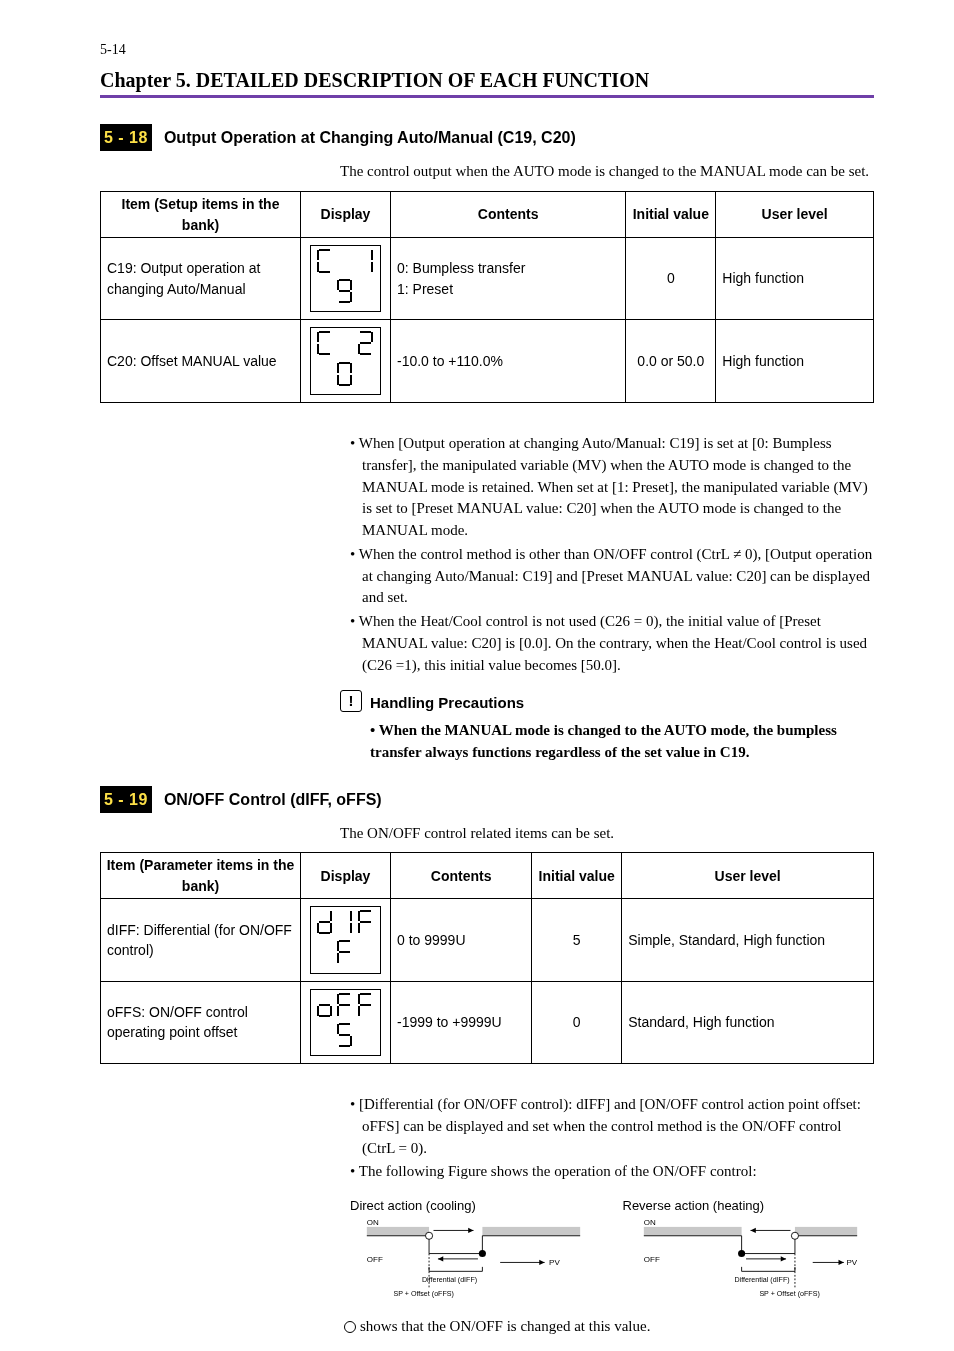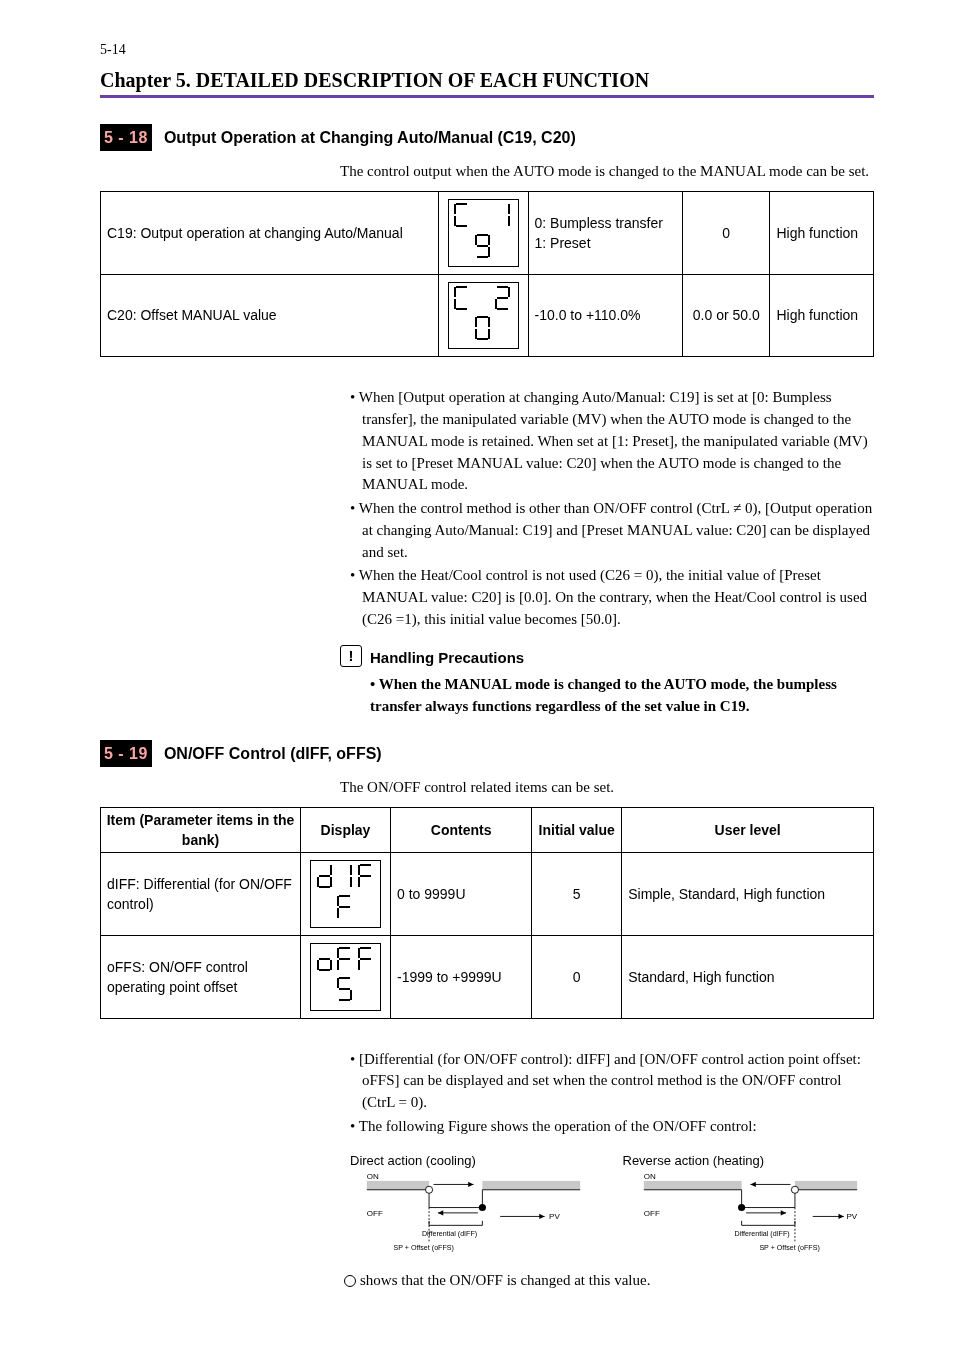--- a/index.html
+++ b/index.html
@@ -17,21 +17,21 @@
   .page-num { text-align: left; font-size: 14px; margin-bottom: 6px; }
   .chapter-hdr { text-align: left; font-weight: bold; font-size: 20px; }
   .hr-bar { height: 3px; background: #6f3fa8; width: 100%; margin-bottom: 26px; }
 
   .section-head {
     display: flex;
     margin-bottom: 10px;
   }
   .sec-block {
     background: #000;
-    color: #fca5a5;
+    color: #fde047;
     font-family: Arial, Helvetica, sans-serif;
     font-weight: bold;
     font-size: 16px;
     padding: 2px 4px;
     margin-right: 12px;
     letter-spacing: 0.5px;
     white-space: nowrap;
   }
   .sec-title {
     font-family: Arial, Helvetica, sans-serif;
@@ -146,20 +146,27 @@
 <div class="hr-bar"></div>
 
 <div class="section-head">
   <div class="sec-block">5 - 18</div>
   <div class="sec-title">Output Operation at Changing Auto/Manual (C19, C20)</div>
 </div>
 <p class="intro">The control output when the AUTO mode is changed to the MANUAL mode can be set.</p>
 
 <table class="setup">
   <tbody>
+      <tr>
+    <th style="width:200px">Item (Setup items in the bank)</th>
+    <th>Display</th>
+    <th>Contents</th>
+    <th style="width:90px">Initial value</th>
+    <th>User level</th>
+  </tr>
   <tr>
     <td class="item">C19: Output operation at changing Auto/Manual</td>
     <td class="display">
       <div class="seg-wrap">
         <span class="seg-char"><span class="sa"></span><span class="sf"></span><span class="se"></span><span class="sd"></span></span>
         <span class="seg-char"></span>
         <span class="seg-char"><span class="sb"></span><span class="sc"></span></span>
         <span class="seg-char"><span class="sa"></span><span class="sb"></span><span class="sc"></span><span class="sf"></span><span class="sg"></span><span class="sd"></span></span>
       </div>
     </td>

